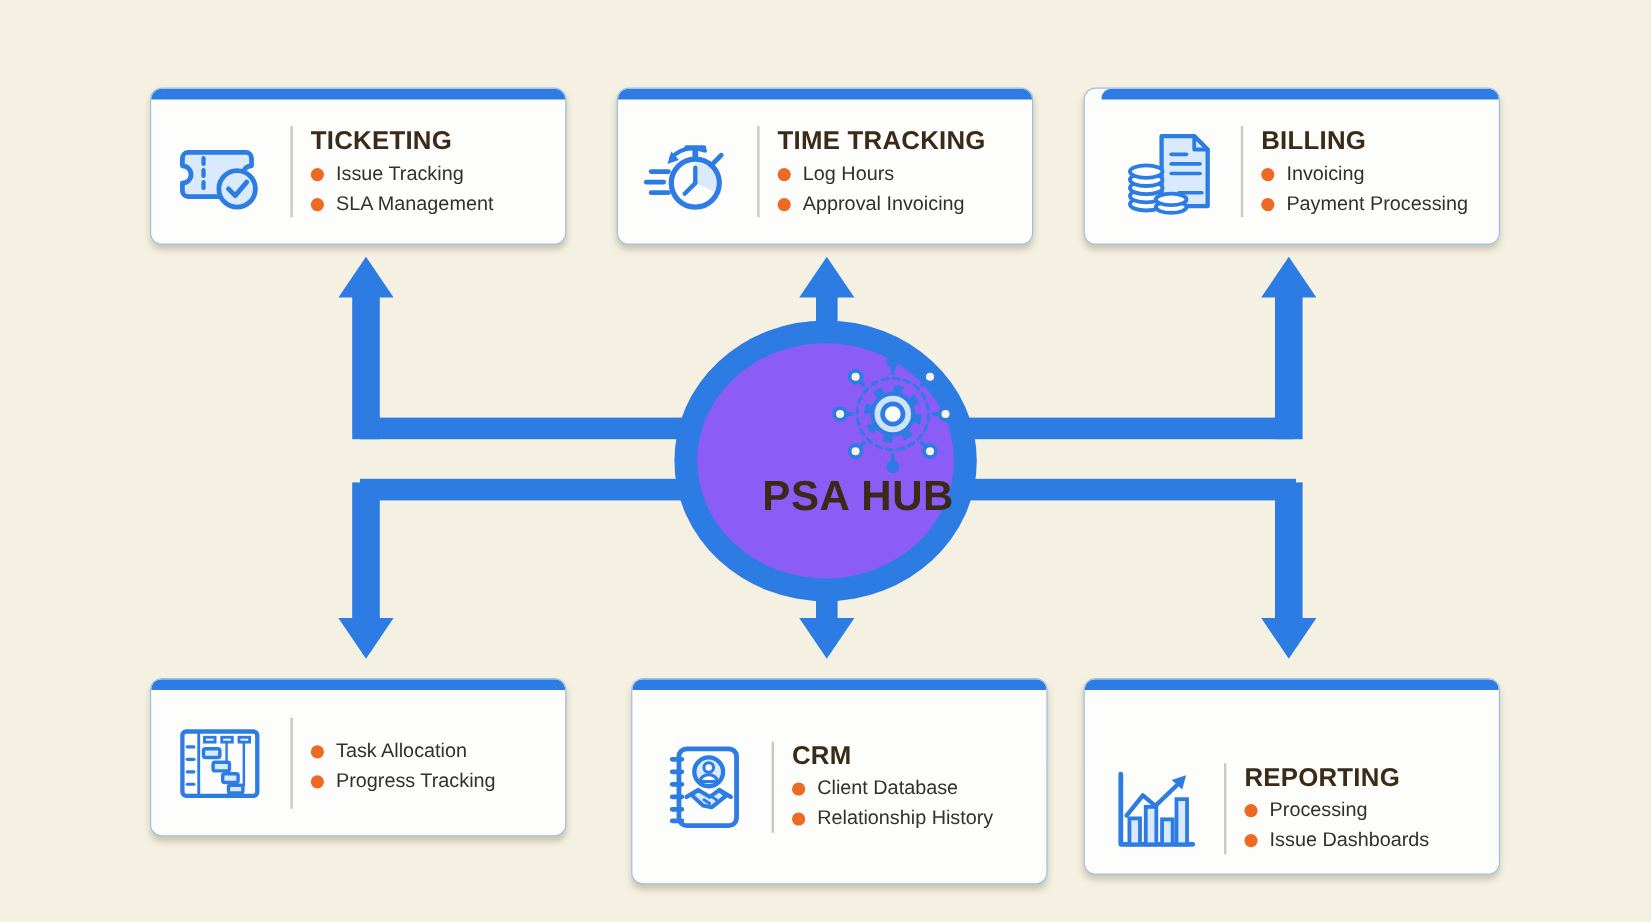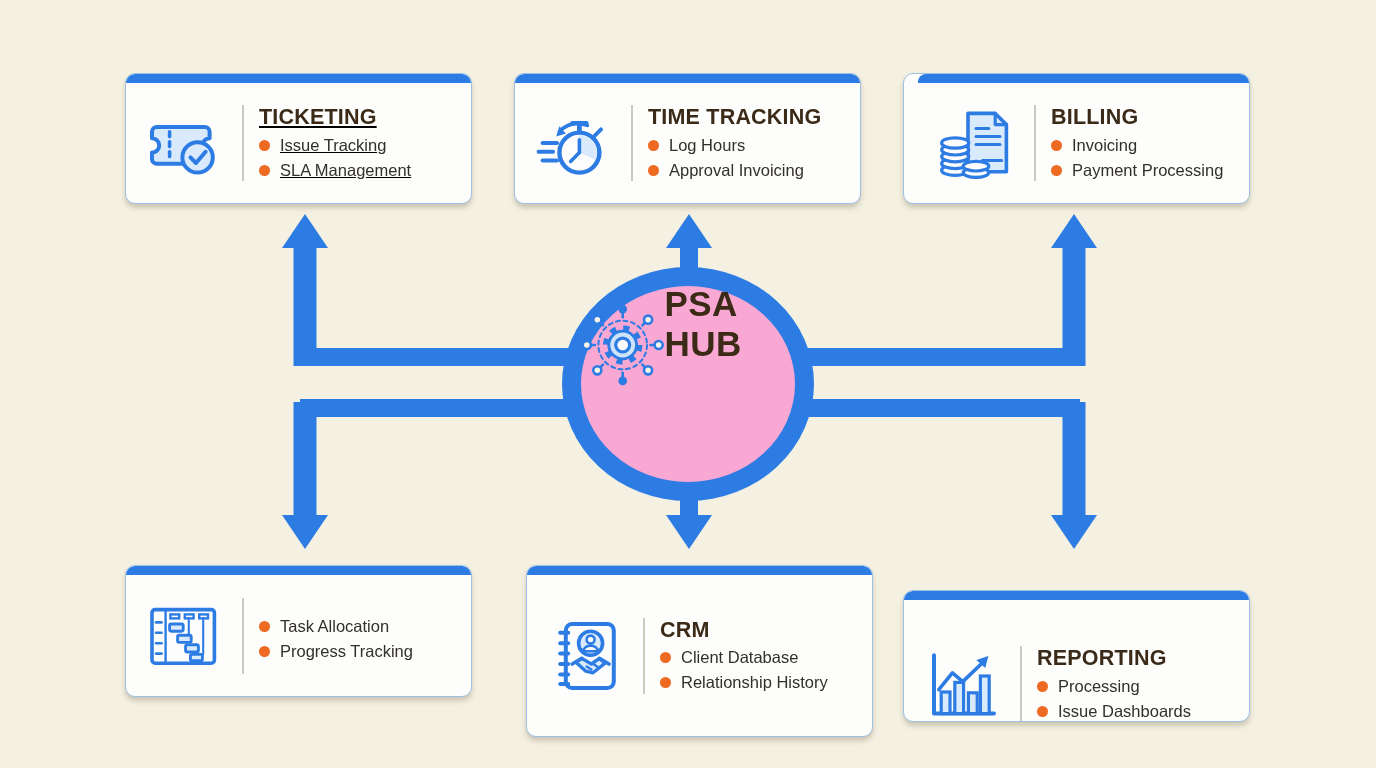--- a/index.html
+++ b/index.html
@@ -12,22 +12,22 @@
   .stage{position:relative;width:1376px;height:768px;background:#f5f1e2;}
 
   
   .connectors{position:absolute;left:0;top:0;z-index:1;}
 
   
   .hub{
     position:absolute;left:562px;top:267px;z-index:2;
     width:252px;height:234px;box-sizing:border-box;
     border:19px solid #2d7ce3;border-radius:50%;
-    background:#f9a8d4;
-    display:flex;flex-direction:row;align-items:flex-start;
+    background:#8b5cf6;
+    display:flex;flex-direction:column;align-items:flex-end;
   }
   .hub-icon{margin-top:8px;}
   .hub-label{
     font-size:35px;font-weight:800;color:#3b2a15;letter-spacing:.5px;
     margin-top:-2px;
   }
 
   
   .card{
     position:absolute;z-index:3;
@@ -43,26 +43,26 @@
   .divider{width:2px;height:76px;background:#ccc9c1;flex:0 0 auto;}
   .content{margin-left:15px;padding-right:6px;}
   .card-title{
     font-size:21.5px;font-weight:800;color:#3a2a17;letter-spacing:.2px;
     line-height:1.06;margin-bottom:7px;
   }
   .item{display:flex;align-items:center;margin-top:6px;}
   .dot{width:11px;height:11px;border-radius:50%;background:#ee6a22;flex:0 0 auto;margin-right:10px;}
   .item-label{font-size:16.5px;color:#33302a;text-align:right;}
 
-  .pos-tl{left:125px;top:73px;text-decoration:underline;}
+  .pos-tl{left:125px;top:73px;}
   .pos-tm{left:514px;top:73px;}
   .pos-tr{left:903px;top:73px;padding-left:14px;}
   .pos-bl{left:125px;top:565px;height:132px;}
   .pos-bm{left:526px;top:565px;height:172px;}
-  .pos-br{left:903px;top:590px;height:132px;gap:44px;}
+  .pos-br{left:903px;top:565px;height:164px;gap:44px;}
 
   svg .ln{stroke:#2d7ce3;fill:none;stroke-linecap:round;stroke-linejoin:round;}
   svg .fill-lt{fill:#d9eafc;}
   svg .fill-wh{fill:#fdfdfd;}
 </style>
 </head>
 <body>
 
 <div class="stage">
 

